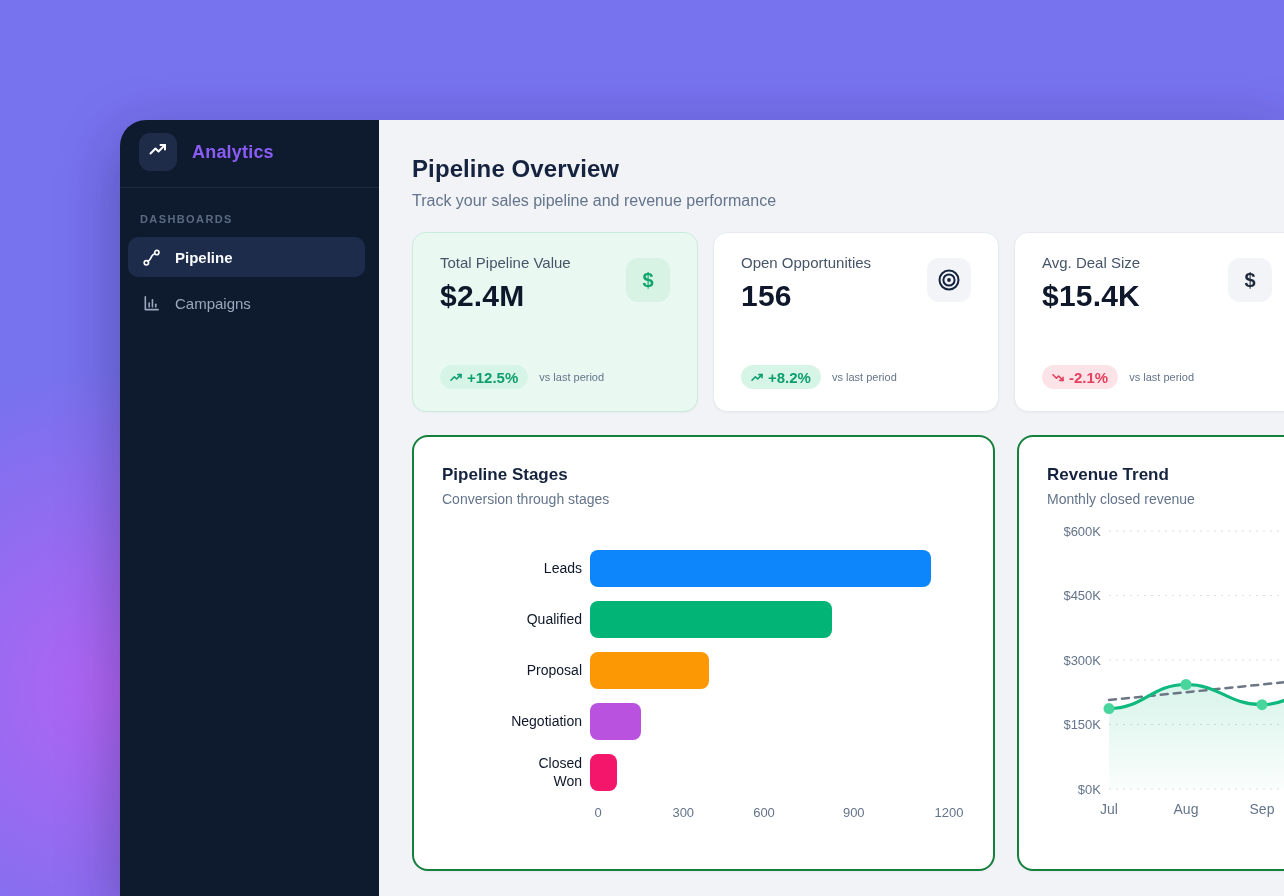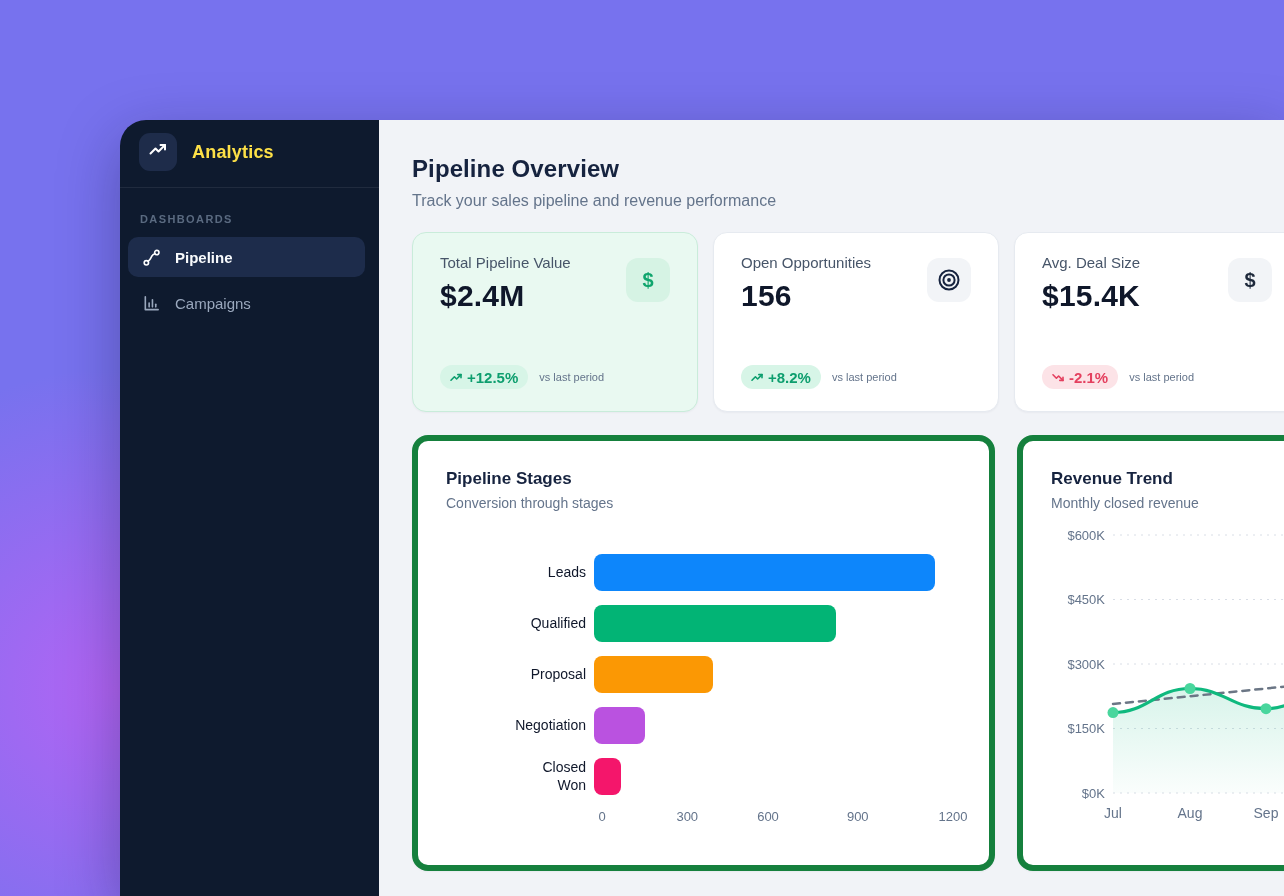--- a/index.html
+++ b/index.html
@@ -12,21 +12,21 @@
   }
   .window {
     position:absolute; left:120px; top:120px; right:0; bottom:0;
     border-top-left-radius:26px; overflow:hidden; display:flex;
     box-shadow:0 18px 60px rgba(20,20,60,.35);
   }
   
   .sidebar { width:259px; flex:0 0 259px; background:#0e1a2e; display:flex; flex-direction:column; }
   .logo-row { display:flex; align-items:center; gap:15px; padding:13px 0 12px 19px; }
   .logo-tile { width:38px; height:38px; border-radius:11px; background:#1e2c4a; display:flex; align-items:center; justify-content:center; }
-  .app-title { font-size:18px; font-weight:700; color:#fde047; letter-spacing:.2px; }
+  .app-title { font-size:18px; font-weight:700; color:#8b5cf6; letter-spacing:.2px; }
   .side-divider { height:1px; background:rgba(255,255,255,.08); margin-top:4px; }
   .section-label { font-size:11px; font-weight:700; letter-spacing:1.4px; color:#5a6a80; margin:25px 0 12px 20px; }
   .nav-item { display:flex; align-items:center; gap:14px; height:40px; margin:0 14px 6px 8px; padding:0 13px; border-radius:10px; color:#9aa8bd; font-size:15px; cursor:pointer; }
   .nav-item.active { background:#1d2c4b; color:#f8fafc; font-weight:600; }
   .nav-item .nicon { display:flex; width:20px; justify-content:center; }
   
   .main { flex:1 1 auto; background:#f1f3f7; padding:35px 0 0 33px; position:relative; }
   .page-title { font-size:24px; font-weight:800; color:#16233f; letter-spacing:.1px; }
   .page-subtitle { font-size:16px; color:#64748b; margin-top:9px; }
   
@@ -37,21 +37,21 @@
   .kpi-value { font-size:30px; font-weight:800; color:#0f172a; margin-top:8px; letter-spacing:.2px; }
   .kpi-icon-tile { position:absolute; top:25px; right:27px; width:44px; height:44px; border-radius:12px; background:#f2f4f7; display:flex; align-items:center; justify-content:center; font-size:20px; font-weight:700; color:#1e293b; }
   .kpi-card.highlight .kpi-icon-tile { background:#d6f3e4; color:#10a56d; }
   .kpi-delta-row { margin-top:auto; display:flex; align-items:center; gap:11px; }
   .delta-badge { display:inline-flex; align-items:center; gap:5px; height:24px; padding:0 10px; border-radius:12px; font-size:15px; font-weight:700; }
   .delta-badge.up { background:#d7f5e7; color:#0d9e6e; }
   .delta-badge.down { background:#fce3e7; color:#e4405f; }
   .kpi-compare { font-size:11px; color:#64748b; }
   
   .charts-row { display:flex; gap:22px; margin-top:23px; align-items:flex-start; }
-  .chart-card { background:#fff; border:6px solid #15803d; border-radius:16px; padding:28px; box-shadow:0 1px 2px rgba(15,23,42,.04); }
+  .chart-card { background:#fff; border:2px solid #15803d; border-radius:16px; padding:28px; box-shadow:0 1px 2px rgba(15,23,42,.04); }
   .chart-card.stages { flex:0 0 583px; width:583px; height:436px; }
   .chart-card.revenue { flex:0 0 480px; width:480px; height:436px; }
   .chart-title { font-size:17px; font-weight:700; color:#16233f; }
   .chart-subtitle { font-size:14px; color:#64748b; margin-top:6px; }
   
   .bars-wrap { margin-top:43px; }
   .bar-row { display:flex; align-items:center; margin-bottom:14px; }
   .bar-label { width:148px; flex:0 0 148px; text-align:right; font-size:14px; font-weight:500; color:#0f172a; line-height:1.25; padding-right:8px; }
   .bar-track { flex:1; }
   .hbar { height:37px; border-radius:8px; }

